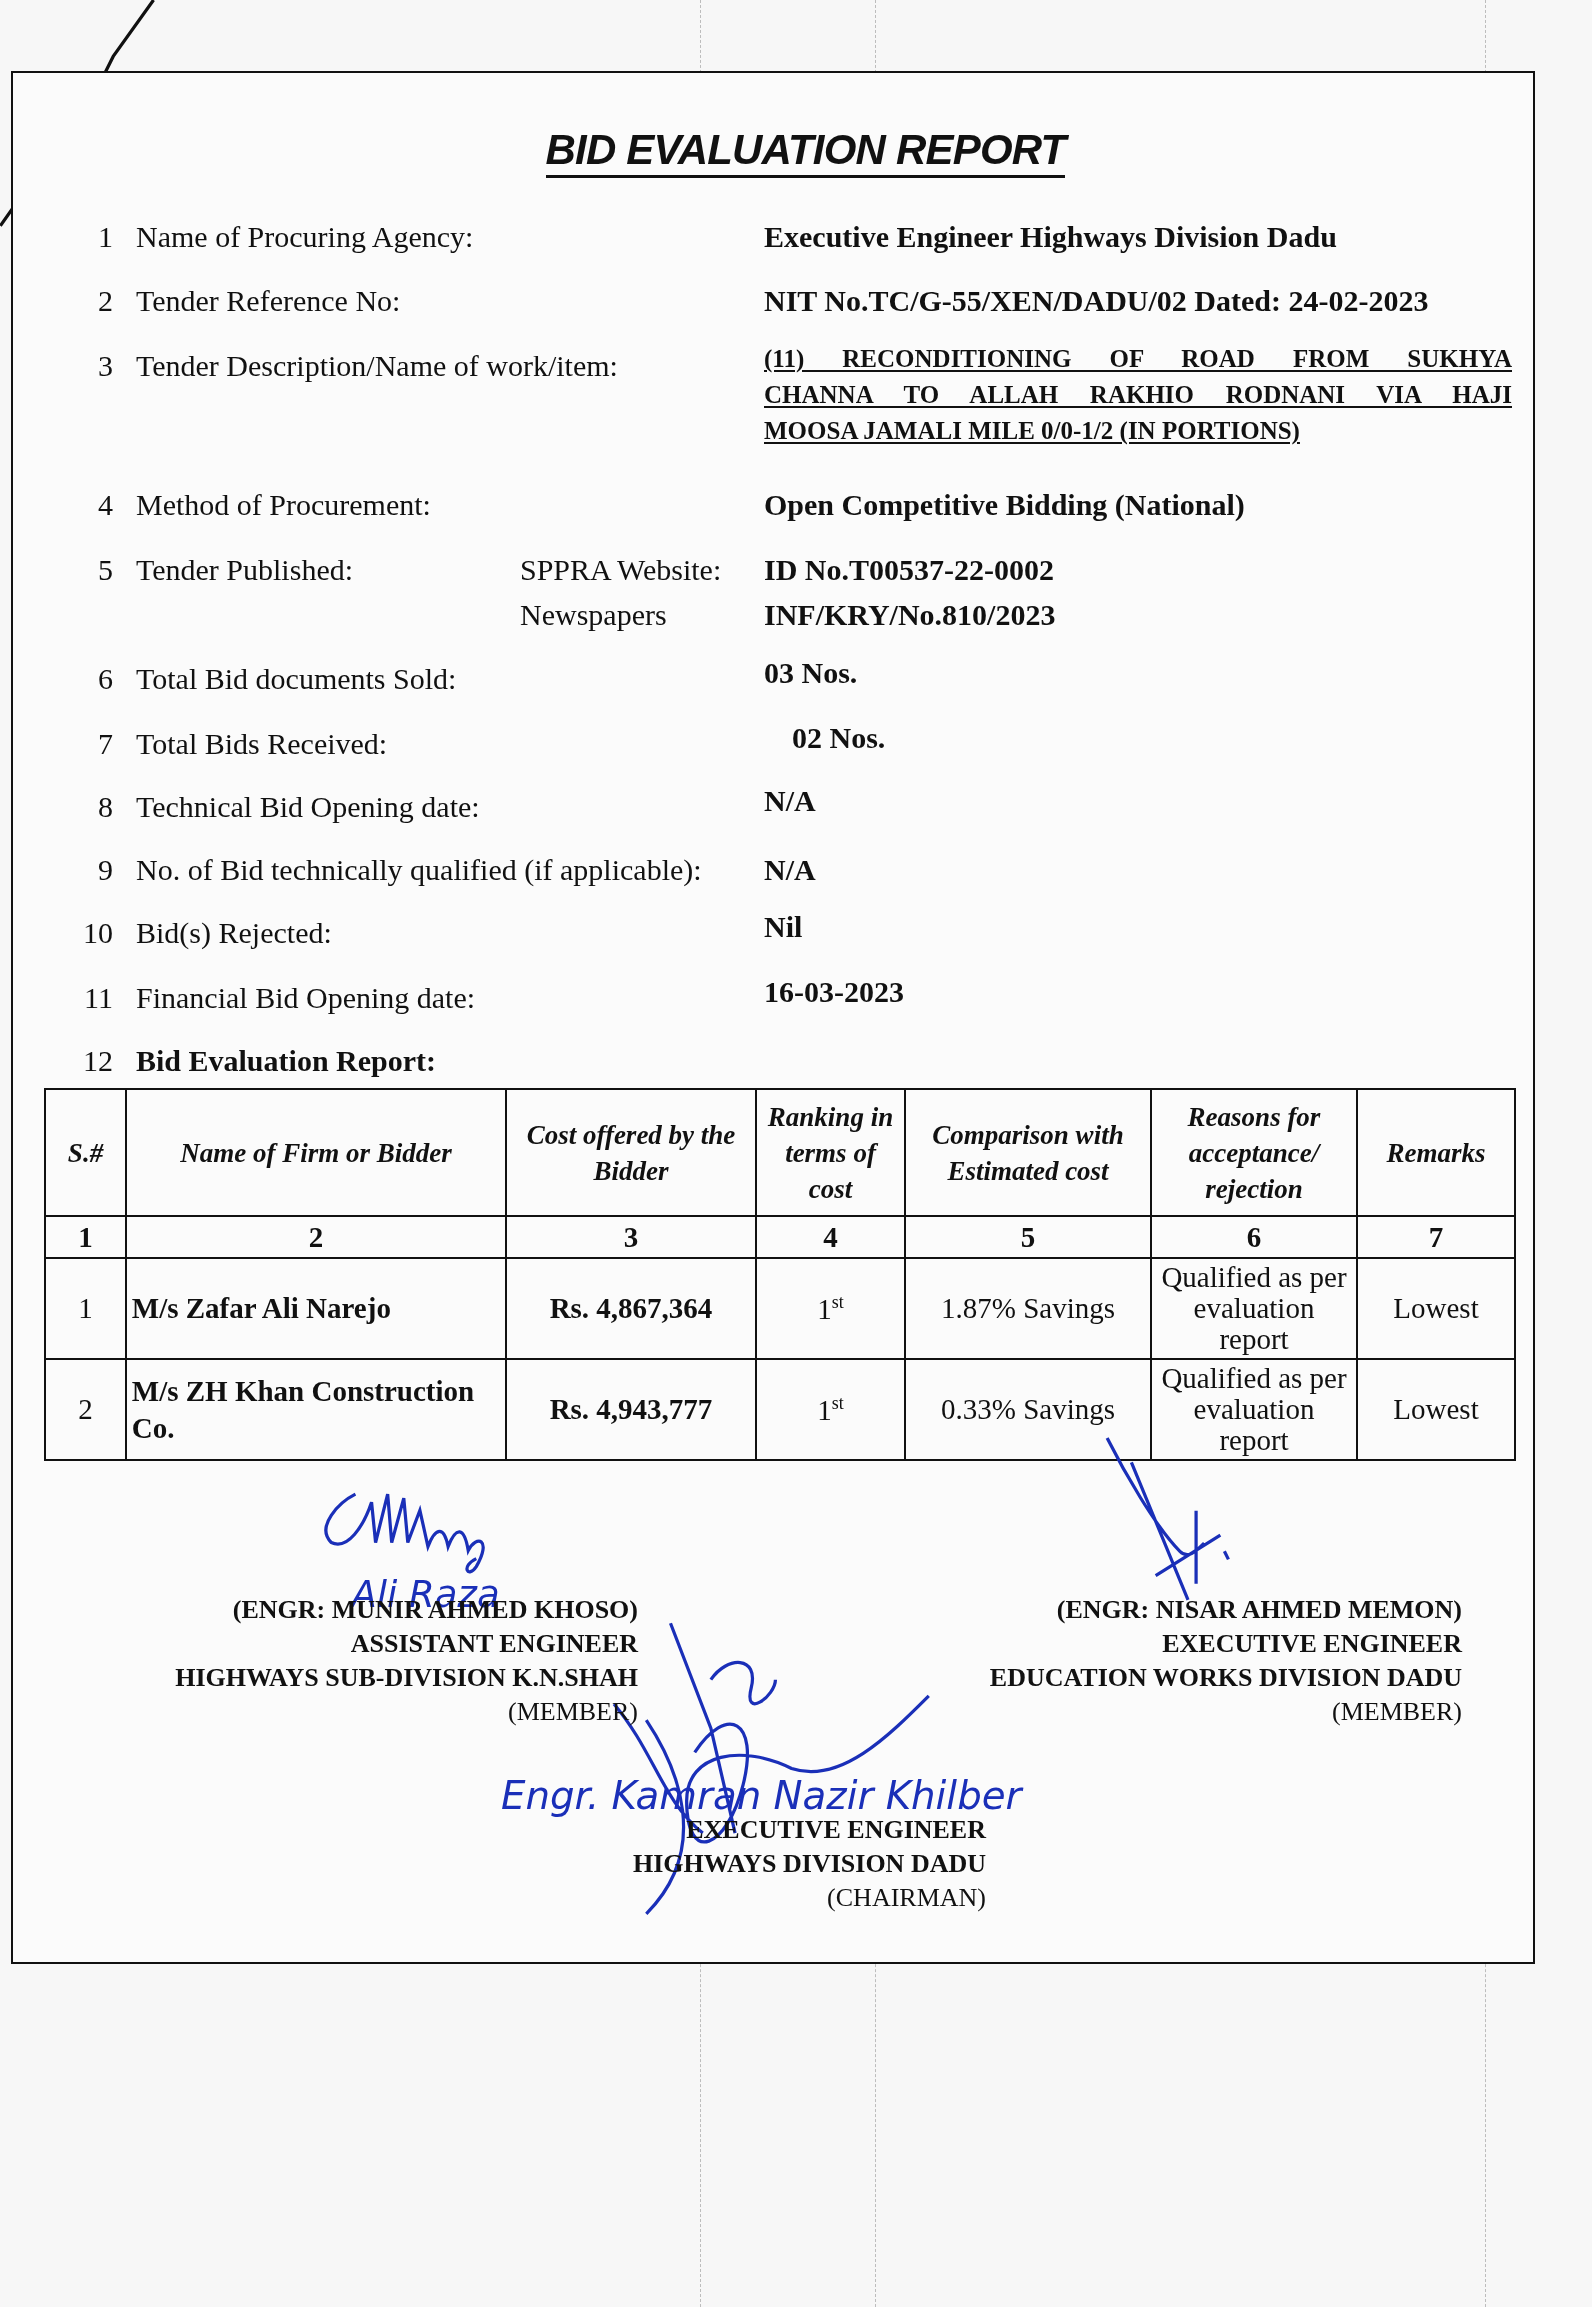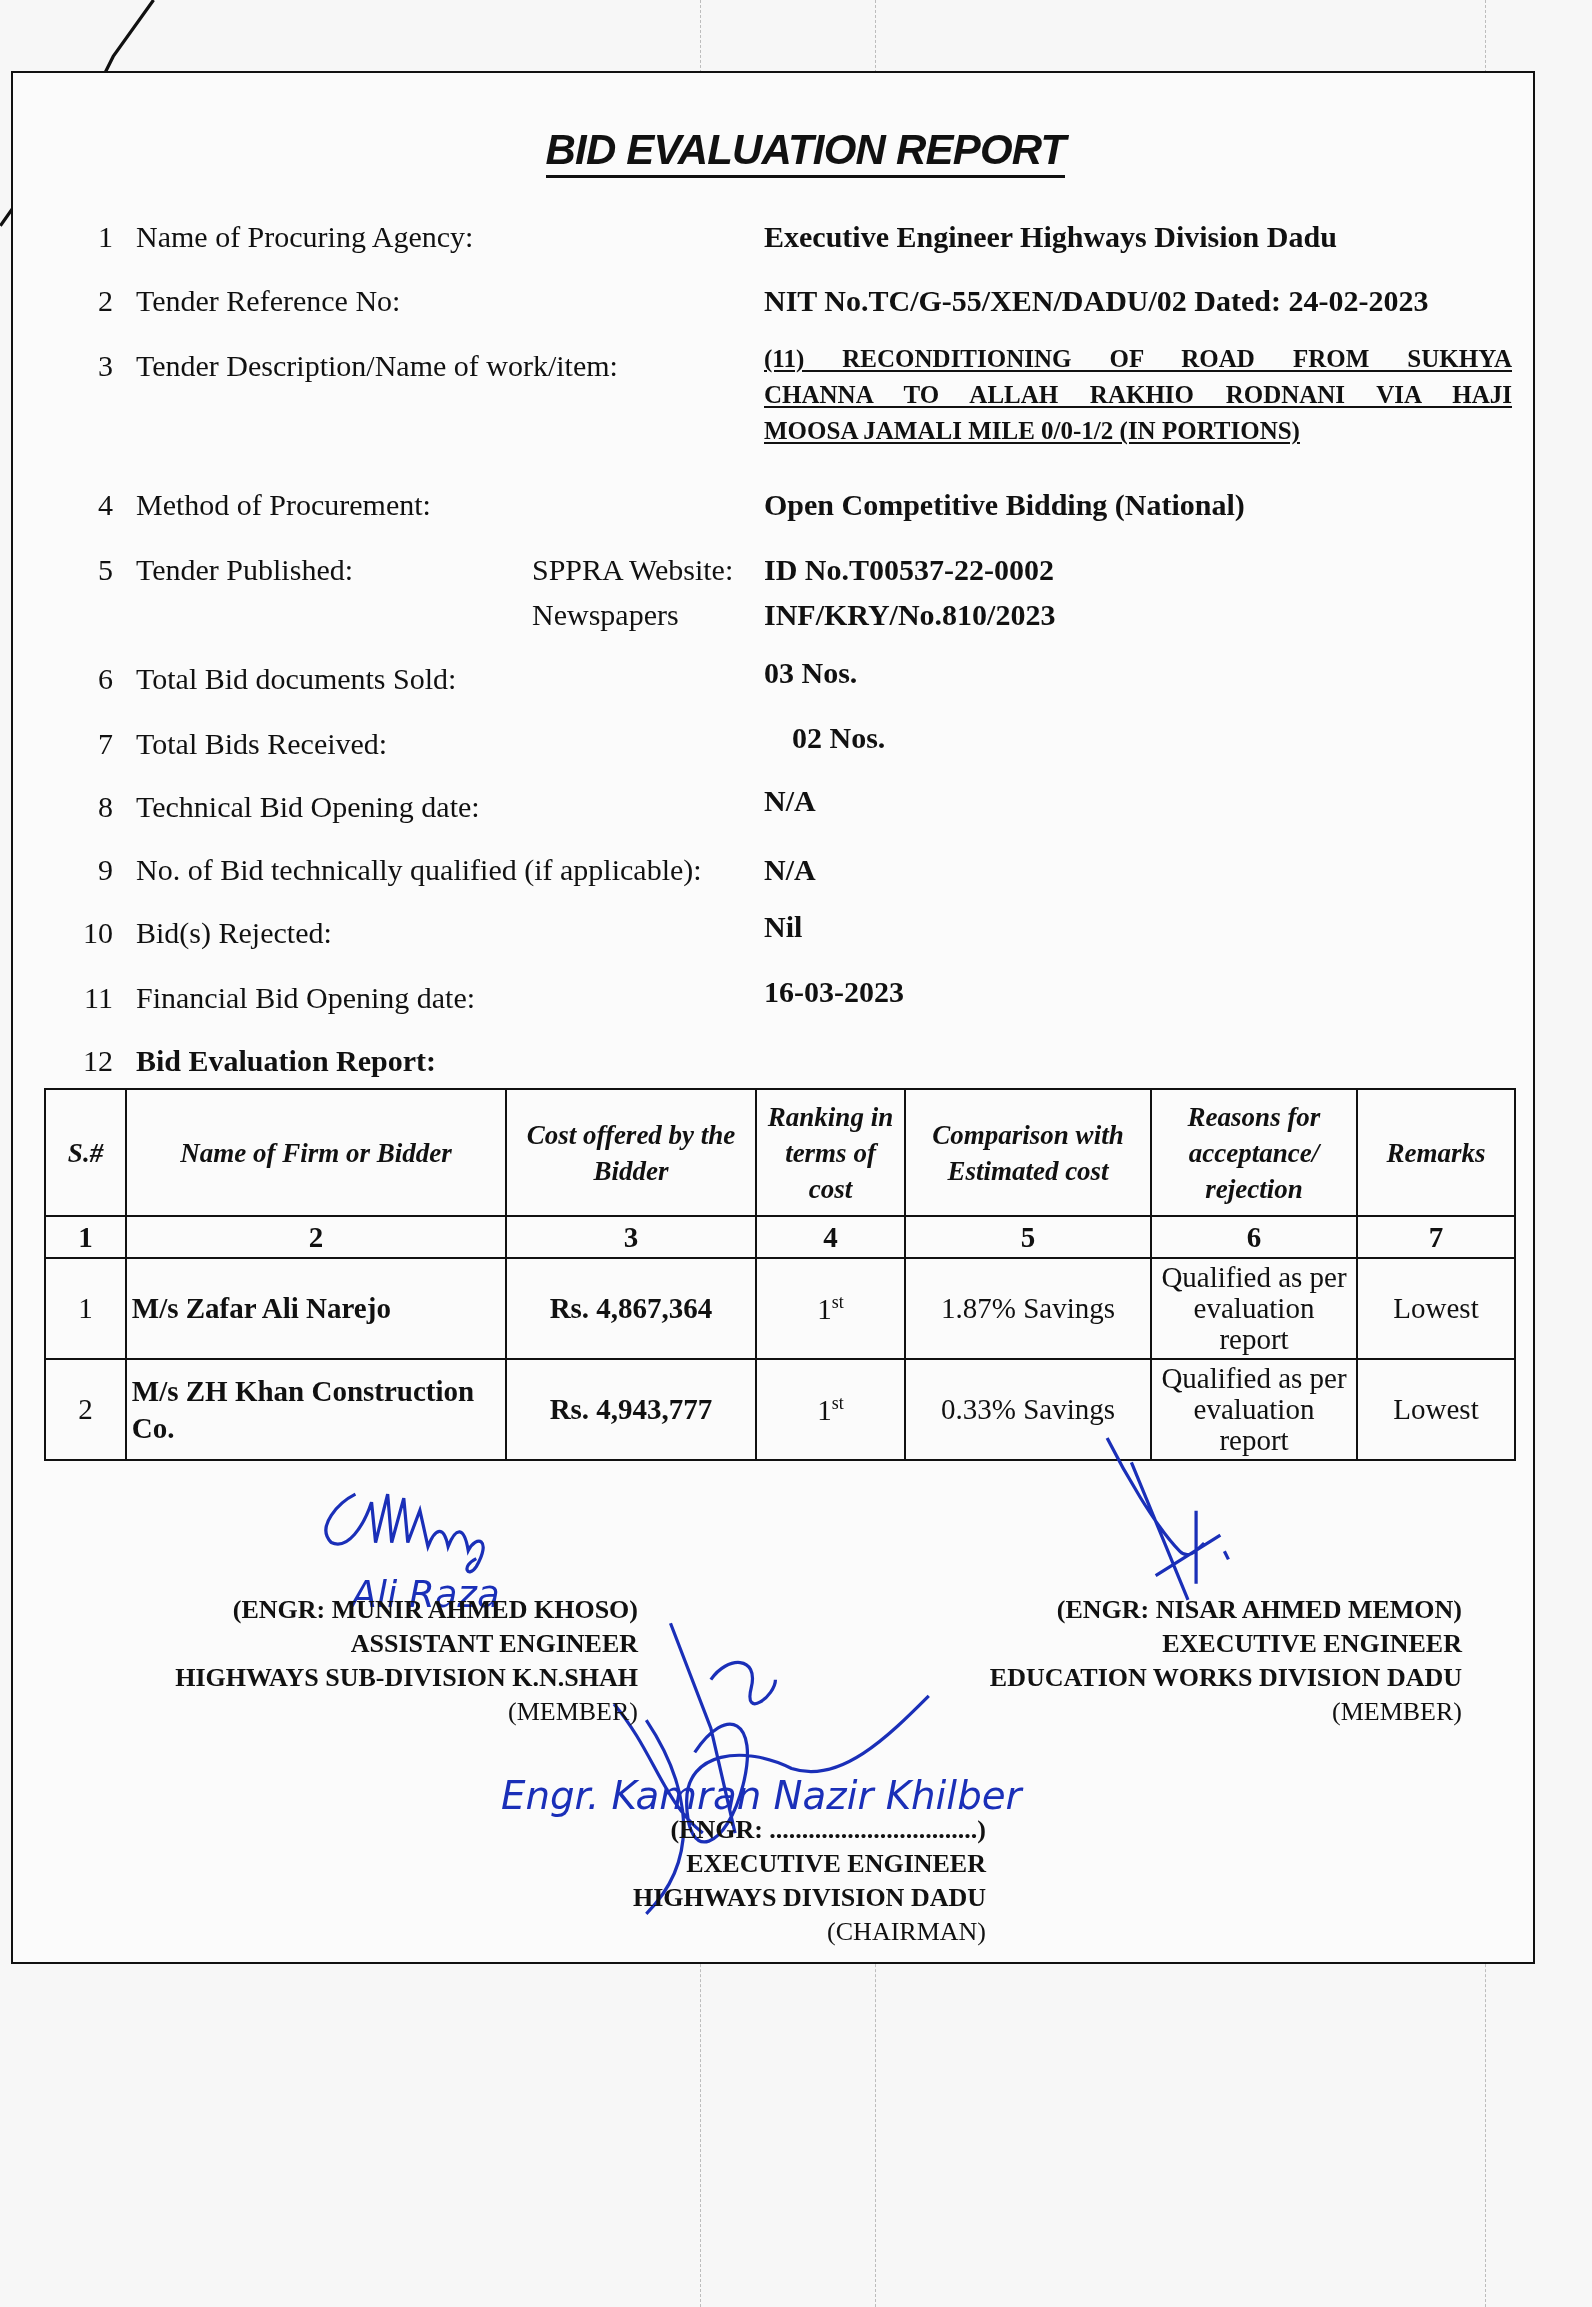--- a/index.html
+++ b/index.html
@@ -18,21 +18,21 @@
   .corner-line { position:absolute; left:0; top:0; width:170px; height:258px; }
   .title {
     position: absolute; left: 9px; width: 1593px; top: 111px; text-align: center;
     font-family: "Liberation Sans", "DejaVu Sans", sans-serif;
     font-style: italic; font-weight: bold; font-size: 42px; letter-spacing: -0.8px; margin-top: 15px;
   }
   .title span { border-bottom: 3.2px solid #111; padding-bottom: 1.6px; }
   .row { position: absolute; left: 0; width: 1593px; font-size: 30px; }
   .row .num { position: absolute; left: 81px; width: 32px; text-align: right; }
   .row .label { position: absolute; left: 136px; white-space: nowrap; }
-  .row .sublabel { position: absolute; left: 532px; white-space: nowrap; }
+  .row .sublabel { position: absolute; left: 520px; white-space: nowrap; }
   .row .value { position: absolute; left: 764px; white-space: nowrap; font-weight: bold; }
   .desc {
     position:absolute; left:764px; top:341px; width:748px;
     font-weight:bold; font-size:25px; line-height:36px; text-align: justify; text-align-last: justify;
     text-decoration: underline; text-underline-offset: 3.2px; text-decoration-thickness: 1.6px;
   }
   .desc .last { text-align-last: left; display:block; }
   table.bids {
     position: absolute; left: 44px; top: 1088px; width: 1470px;
     border-collapse: collapse; table-layout: fixed;
@@ -205,18 +205,17 @@
 </div>
 
 <div class="sig-block" style="left:953px; top:1593px; width:509px;">
   <div>(ENGR: NISAR AHMED MEMON)</div>
   <div>EXECUTIVE ENGINEER</div>
   <div>EDUCATION WORKS DIVISION DADU</div>
   <div class="role">(MEMBER)</div>
 </div>
 
 <div class="sig-block" style="left:469px; top:1813px; width:517px;">
-  <div>(ENGR: ................................)</div>
   <div>EXECUTIVE ENGINEER</div>
   <div>HIGHWAYS DIVISION DADU</div>
   <div class="role">(CHAIRMAN)</div>
 </div>
 
 
 </body></html>

